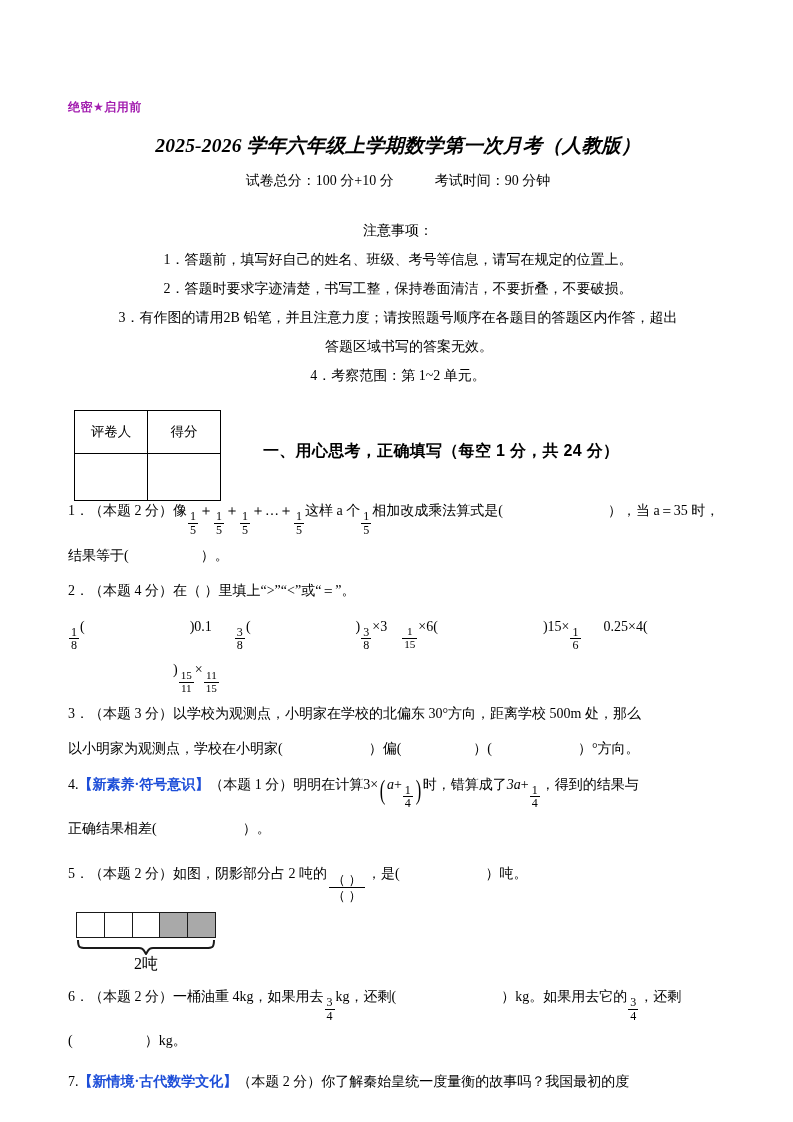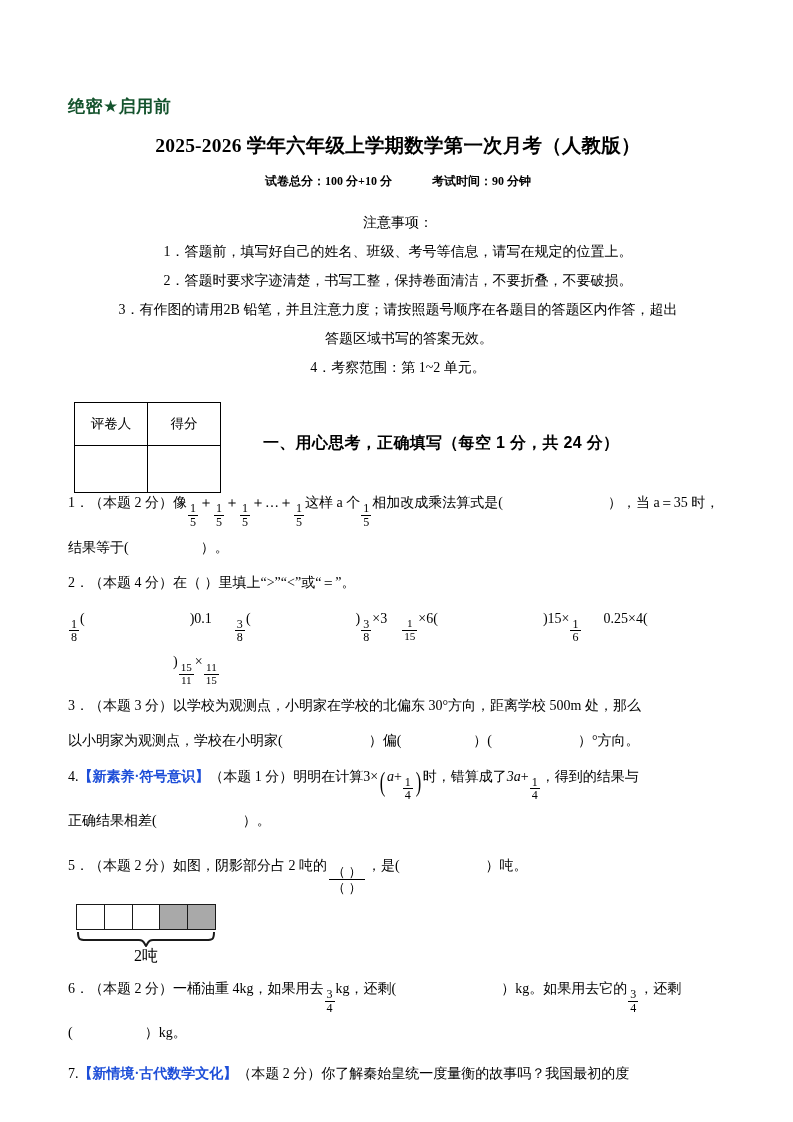--- a/index.html
+++ b/index.html
@@ -25,40 +25,41 @@
     position: absolute;
     left: 68px;
     top: 96px;
     width: 660px;
   }
 
   
   .secret-line {
     font-family: "Liberation Sans", "DejaVu Sans", sans-serif;
     font-weight: bold;
-    font-size: 17px;
-    color: #14532d;
+    font-size: 12px;
+    color: #a21caf;
     letter-spacing: 0.5px;
     line-height: 22px;
     margin: 0 0 14px 0;
   }
   .main-title {
     text-align: center;
     font-weight: bold;
     font-size: 19.5px;
     line-height: 28px;
     letter-spacing: 0.2px;
     margin: 0 0 10px 0;
+    font-style: italic;
   }
   .subtitle {
     text-align: center;
-    font-weight: bold;
-    font-size: 12px;
+    font-weight: normal;
+    font-size: 14px;
     line-height: 22px;
-    margin: 0 0 16px 0;
+    margin: 0 0 24px 0;
   }
   .subtitle .gap { display: inline-block; width: 34px; }
 
   
   .notes { font-size: 14px; line-height: 29px; }
   .notes .note-line { margin: 0; text-align: center; }
 
   
   .section-row {
     position: relative;

